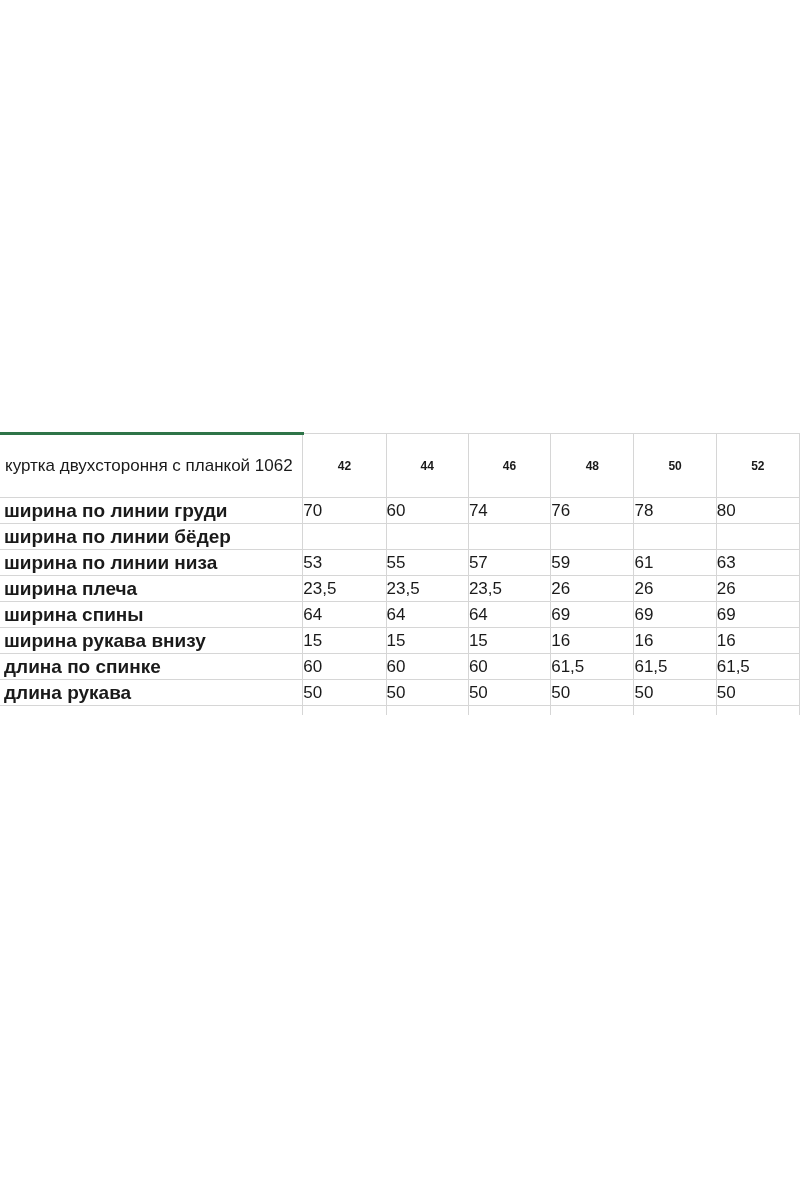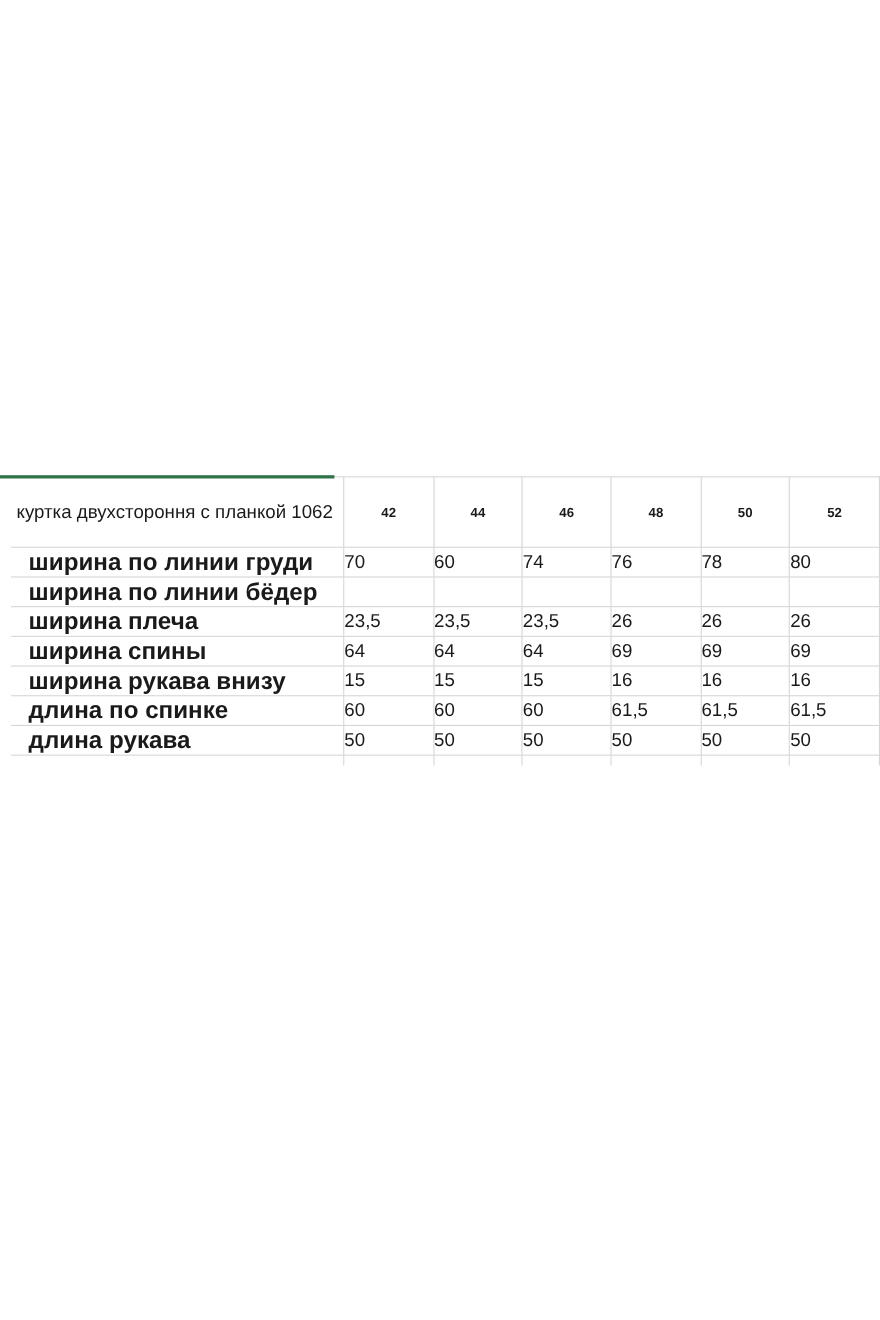--- a/index.html
+++ b/index.html
@@ -19,21 +19,21 @@
     position: absolute;
     left: 0;
     top: 432px;
     width: 304px;
     height: 3px;
     background: #2e7448;
     z-index: 2;
   }
   table.size-chart {
     position: absolute;
-    left: 10px;
+    left: 0;
     top: 433px;
     border-collapse: collapse;
     table-layout: fixed;
     color: #1a1a1a;
   }
   .size-chart th, .size-chart td {
     border: 1px solid #d6d6d6;
     padding: 0;
     overflow: hidden;
     white-space: nowrap;
@@ -55,23 +55,23 @@
     font-weight: bold;
     font-size: 12px;
     text-align: center;
     vertical-align: middle;
   }
   tr.data-row {
     height: 26px;
   }
   td.label-cell {
     font-weight: bold;
-    font-size: 22px;
+    font-size: 19px;
     text-align: left;
-    padding-left: 16px;
+    padding-left: 4px;
     vertical-align: middle;
   }
   td.value-cell {
     font-size: 17px;
     vertical-align: middle;
   }
   tr.stub-row {
     height: 9px;
   }
   tr.stub-row td {
@@ -121,20 +121,29 @@
     <tr class="data-row">
       <td class="label-cell c0">ширина по линии бёдер</td>
       <td class="value-cell"></td>
       <td class="value-cell"></td>
       <td class="value-cell"></td>
       <td class="value-cell"></td>
       <td class="value-cell"></td>
       <td class="value-cell"></td>
     </tr>
 
+    <tr class="data-row">
+      <td class="label-cell c0">ширина по линии низа</td>
+      <td class="value-cell">53</td>
+      <td class="value-cell">55</td>
+      <td class="value-cell">57</td>
+      <td class="value-cell">59</td>
+      <td class="value-cell">61</td>
+      <td class="value-cell">63</td>
+    </tr>
 
     <tr class="data-row">
       <td class="label-cell c0">ширина плеча</td>
       <td class="value-cell">23,5</td>
       <td class="value-cell">23,5</td>
       <td class="value-cell">23,5</td>
       <td class="value-cell">26</td>
       <td class="value-cell">26</td>
       <td class="value-cell">26</td>
     </tr>

